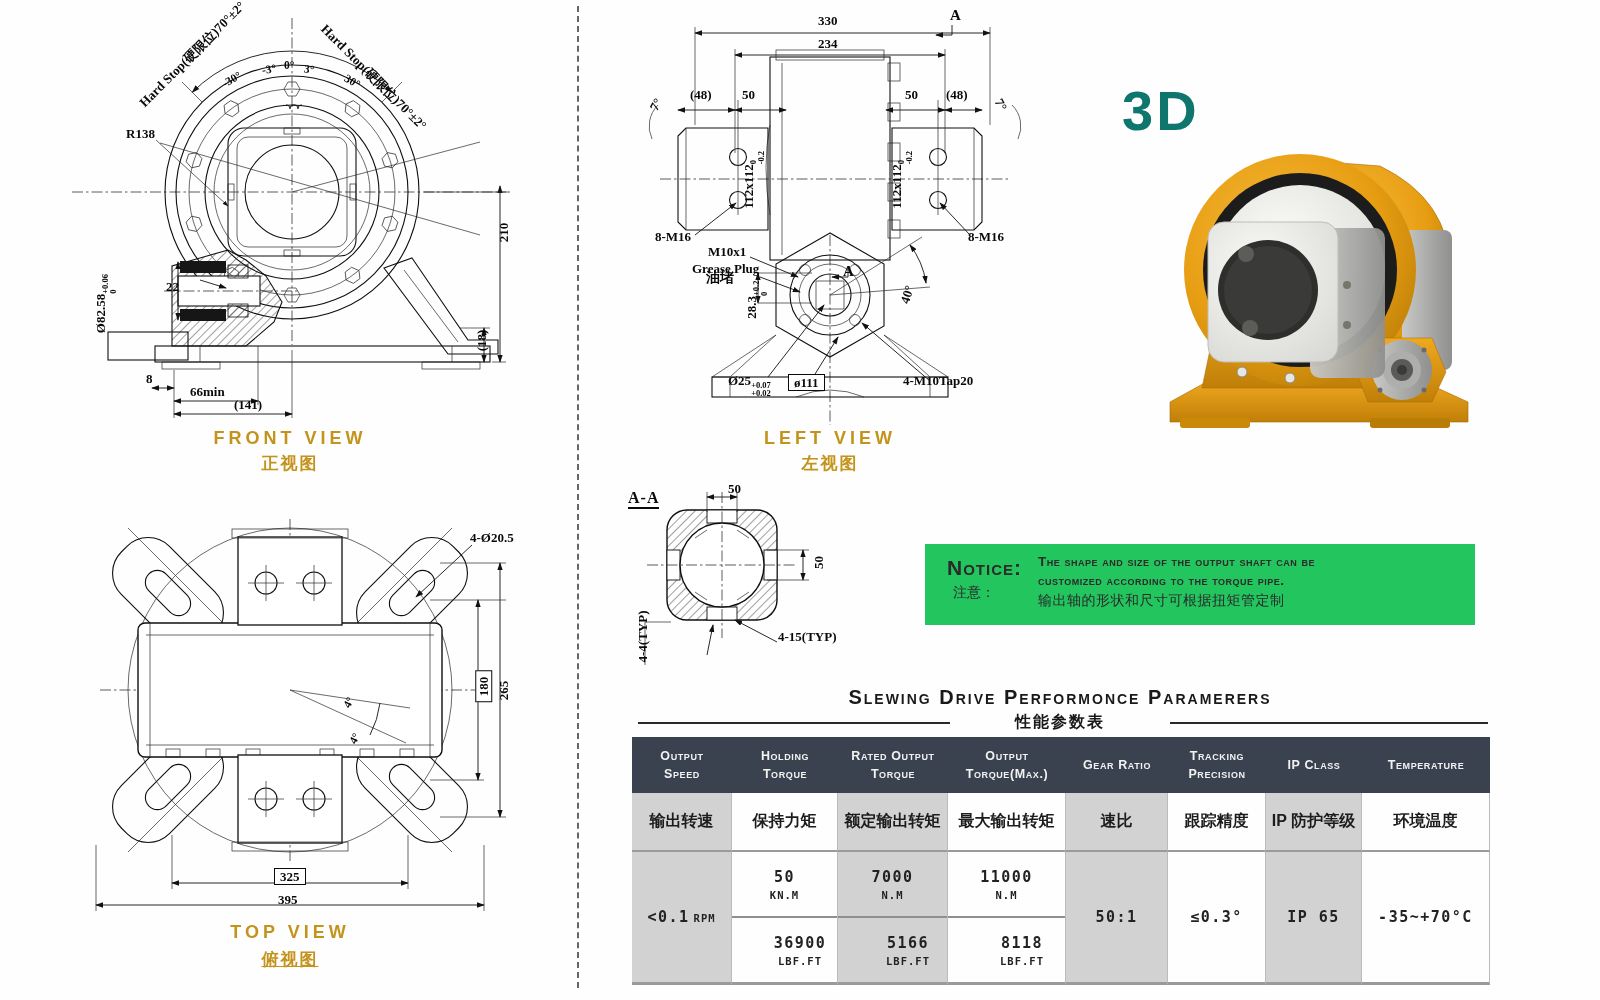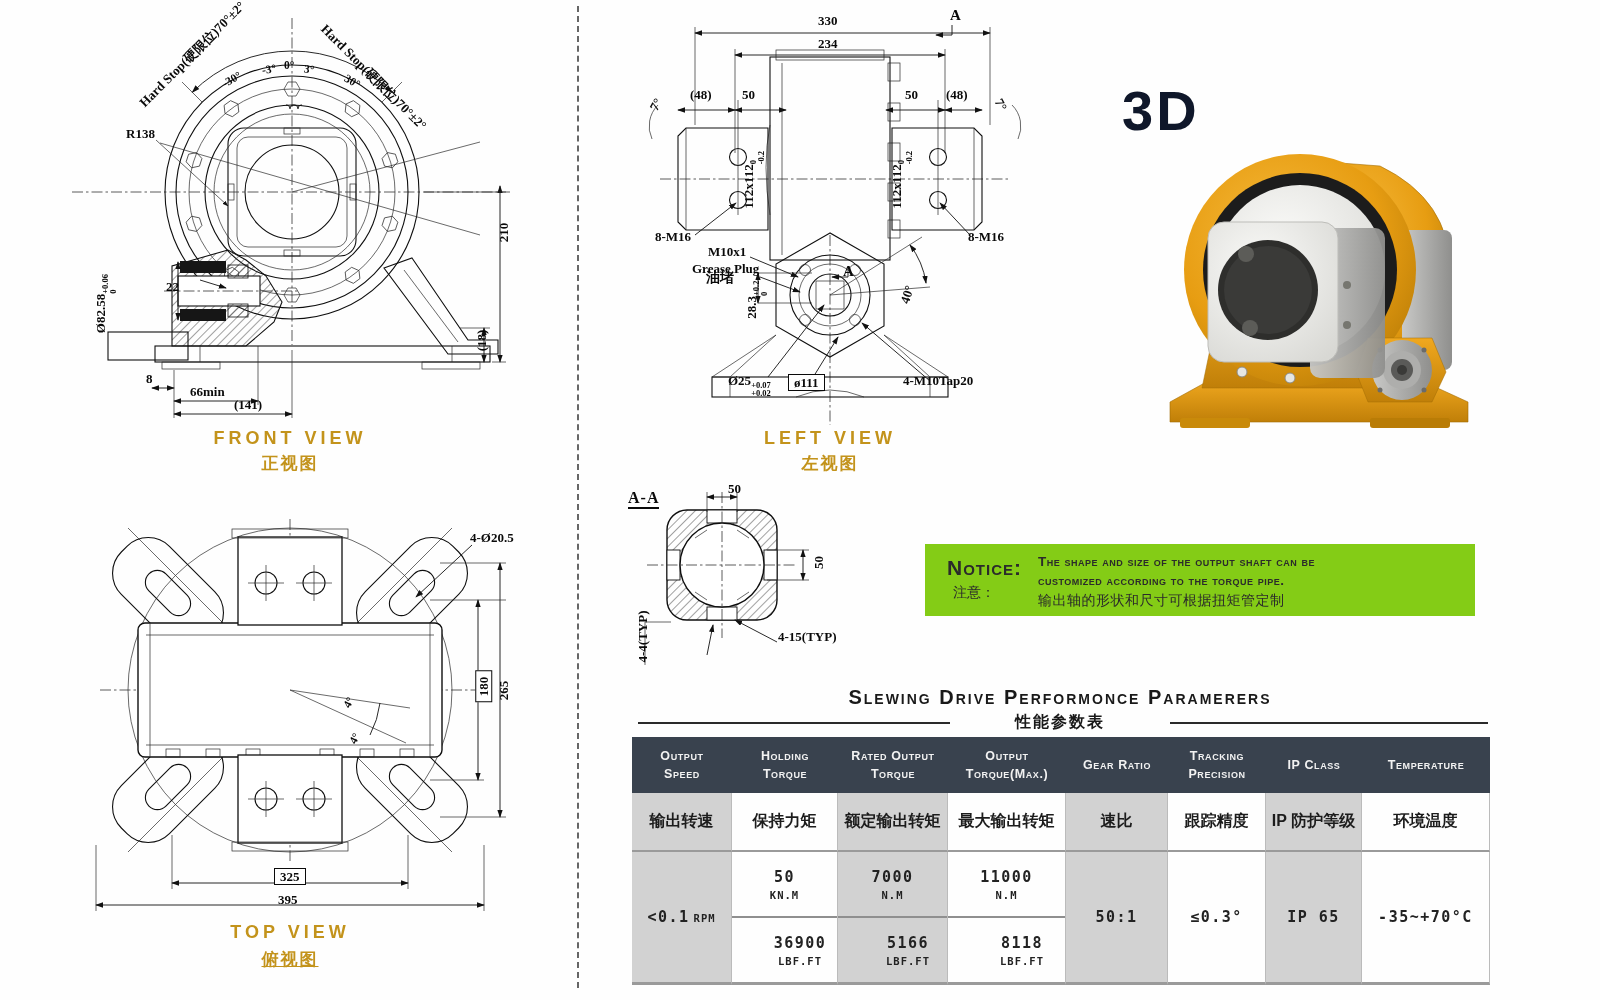--- a/index.html
+++ b/index.html
@@ -28,26 +28,26 @@
     position:absolute;color:#c3931b;font-weight:bold;font-size:17px;text-align:center;letter-spacing:2px;
   }
   
   .divider{
     position:absolute;left:577px;top:6px;height:982px;width:0;
     border-left:2.5px dashed #666;
   }
   
   .heading3d{
     position:absolute;left:1122px;top:78px;font-size:56px;font-weight:bold;
-    color:#0f172a;letter-spacing:3px;font-family:"Liberation Sans",sans-serif;
+    color:#0f766e;letter-spacing:3px;font-family:"Liberation Sans",sans-serif;
   }
   
   .notice{
-    position:absolute;left:925px;top:544px;width:550px;height:72px;
-    background:#84cc16;
+    position:absolute;left:925px;top:544px;width:550px;height:81px;
+    background:#22c55e;
     text-align:center;
   }
   .notice .n-title{
     position:absolute;left:22px;top:12px;font-size:21px;font-weight:bold;color:#2b2b2b;
     font-variant:small-caps;letter-spacing:1px;
   }
   .notice .n-title-zh{position:absolute;left:28px;top:40px;font-size:14px;color:#2b2b2b;}
   .notice .n-line{position:absolute;left:113px;font-size:13.5px;color:#2b2b2b;font-variant:small-caps;letter-spacing:0.5px;font-weight:bold;}
   .notice .n-line.zh{font-variant:normal;font-weight:normal;font-size:14px;}
   

